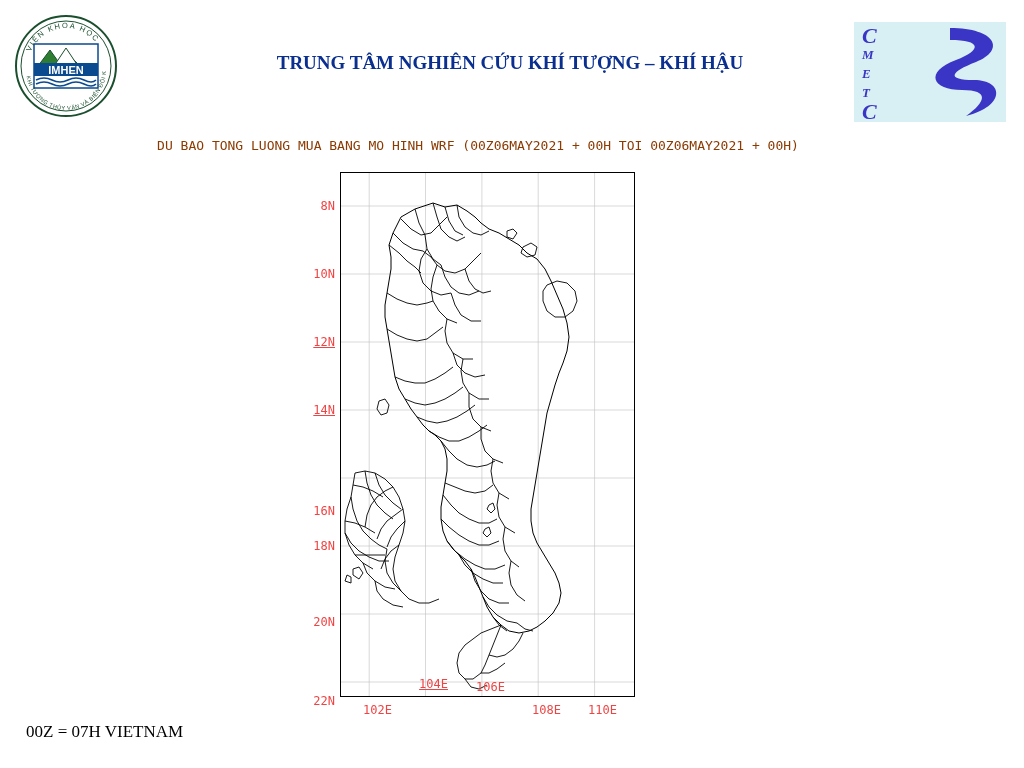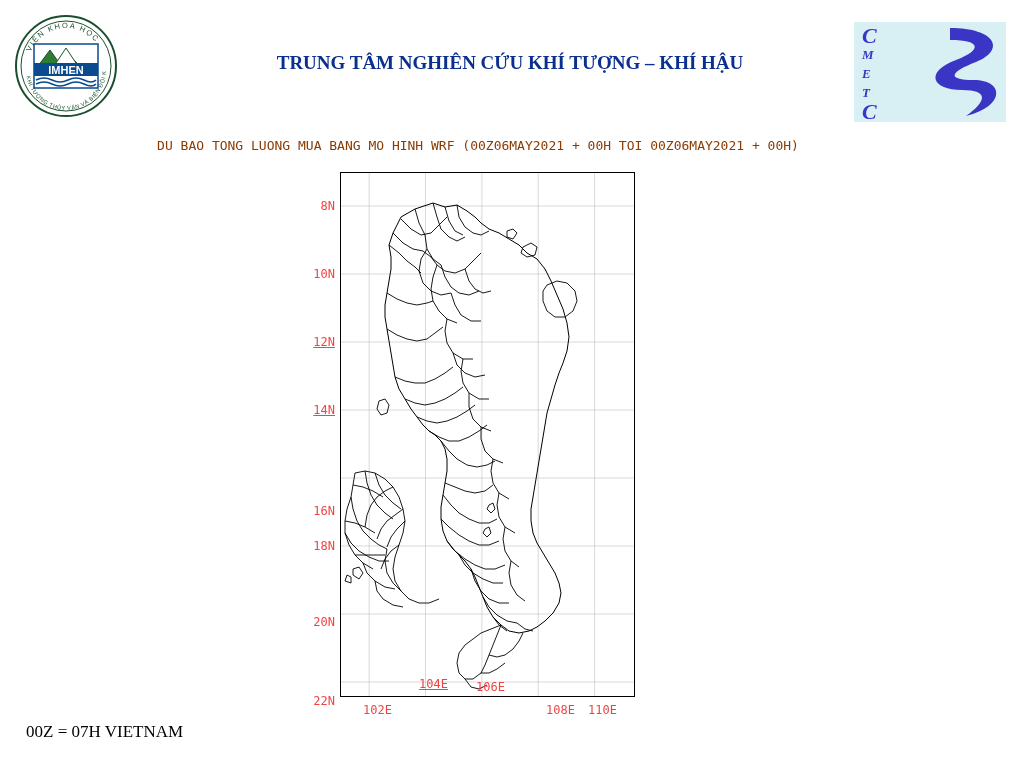--- a/index.html
+++ b/index.html
@@ -295,17 +295,17 @@
   <div class="axis-label ylab" style="left:-52px; top:366px;">18N</div>
   <div class="axis-label ylab" style="left:-52px; top:302px;margin-top:29px;">16N</div>
   <div class="axis-label ylab" style="left:-52px; top:230px;text-decoration:underline;">14N</div>
   <div class="axis-label ylab" style="left:-52px; top:162px;text-decoration:underline;">12N</div>
   <div class="axis-label ylab" style="left:-52px; top:94px;">10N</div>
   <div class="axis-label ylab" style="left:-52px; top:26px;">8N</div>
 
   <div class="axis-label xlab" style="left:5px;   top:530px;">102E</div>
   <div class="axis-label xlab" style="left:61px;  top:504px;text-decoration:underline;">104E</div>
   <div class="axis-label xlab" style="left:118px; top:507px;">106E</div>
-  <div class="axis-label xlab" style="left:188px; top:530px;">108E</div>
+  <div class="axis-label xlab" style="left:174px; top:530px;">108E</div>
   <div class="axis-label xlab" style="left:230px; top:530px;">110E</div>
 </div>
 
 <div id="footer-note">00Z = 07H VIETNAM</div>
 
 </body></html>

